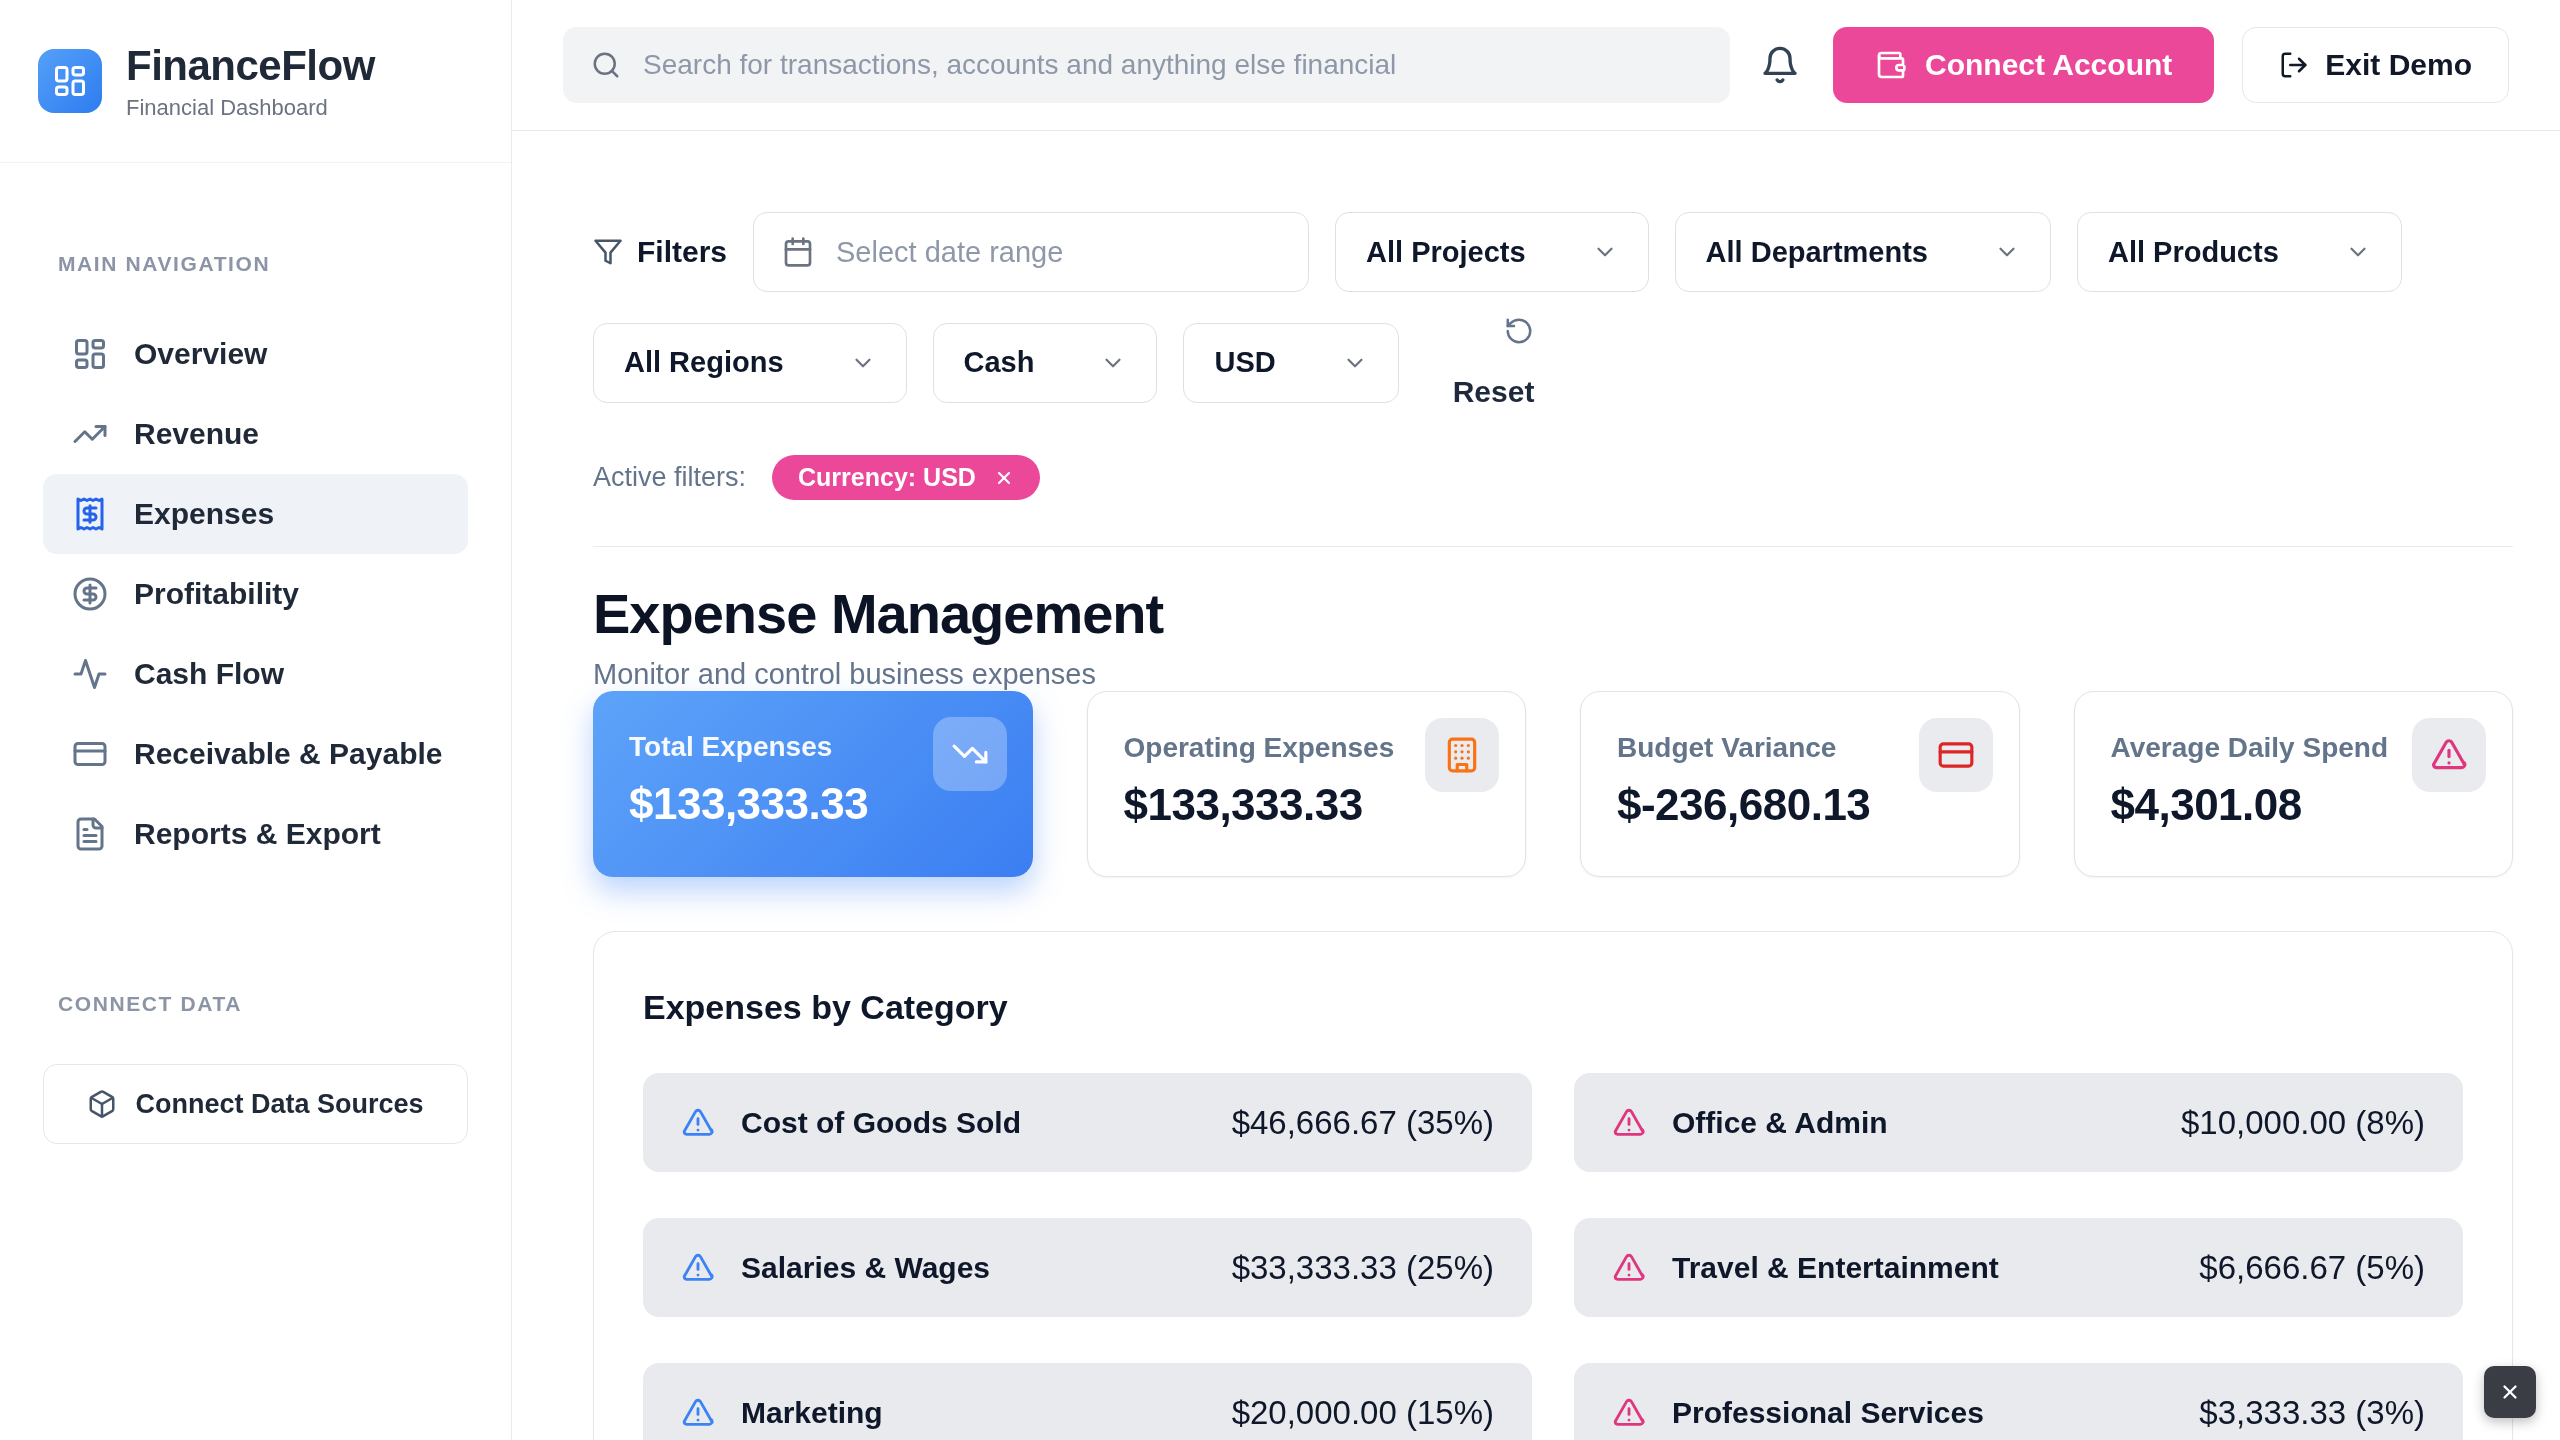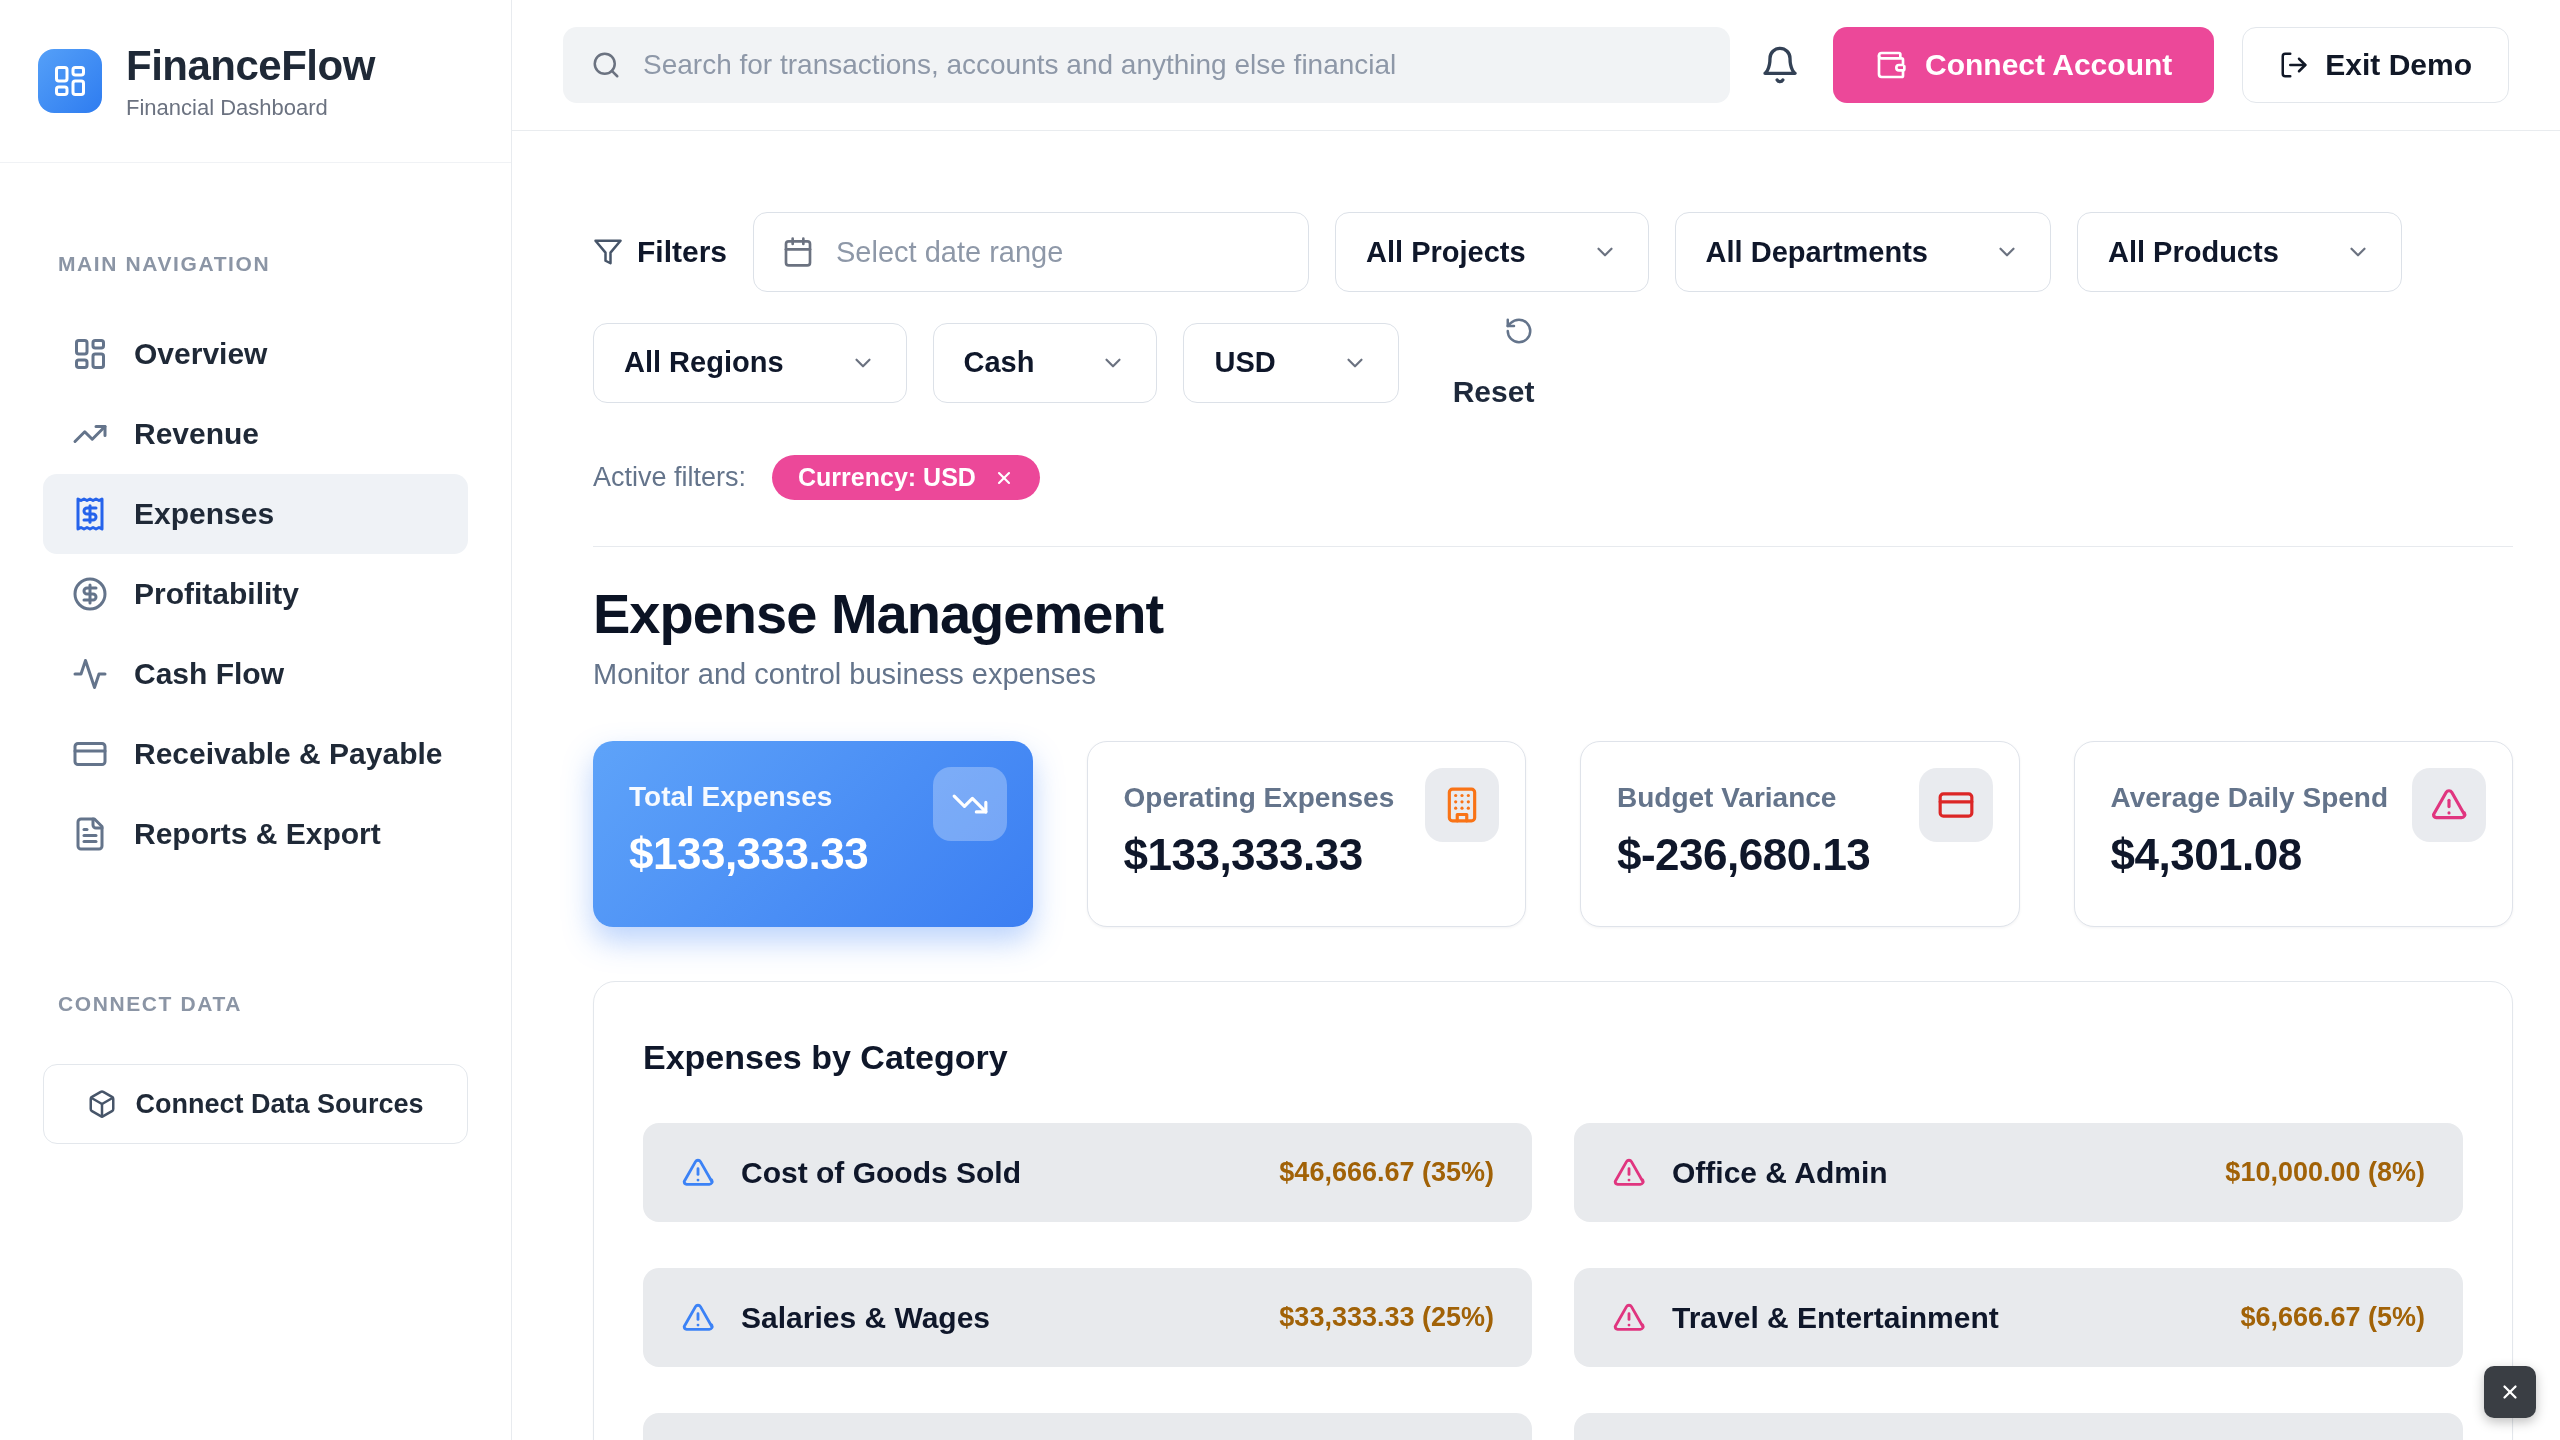--- a/index.html
+++ b/index.html
@@ -91,21 +91,21 @@
   .chip { height:45px; background:#ec4899; border:none; border-radius:999px; color:#fff;
     font-size:25px; font-weight:700; display:flex; align-items:center; gap:18px; padding:0 26px; }
   .chip .ic { display:flex; } .chip .ic svg { width:20px; height:20px; }
 
   .divider { margin-top:46px; height:1px; background:#e7eaee; }
 
   .page-title { margin-top:34px; font-size:56px; font-weight:800; color:#0b1324;
     letter-spacing:-1px; }
   .page-sub { margin-top:12px; font-size:29px; color:#64748b; }
 
-  .cards { margin-top:50px; display:grid; grid-template-columns:repeat(4,1fr); gap:54px; }
+  .cards { display:grid; grid-template-columns:repeat(4,1fr); gap:54px; }
   .metric-card { position:relative; height:186px; border-radius:20px; background:#fff;
     border:1px solid #dfe3ea; padding:40px 36px; box-shadow:0 1px 3px rgba(16,24,40,.05); }
   .m-label { font-size:28px; font-weight:600; color:#64748b; white-space:nowrap; }
   .m-value { margin-top:16px; font-size:44px; font-weight:700; color:#0f172a;
     letter-spacing:-0.5px; white-space:nowrap; }
   .m-icon { position:absolute; top:26px; right:26px; width:74px; height:74px; border-radius:18px;
     background:#e9ebef; display:flex; align-items:center; justify-content:center; }
   .m-icon svg { width:38px; height:38px; }
   .metric-card.primary { background:linear-gradient(135deg,#5ea3f9,#3b7ef2); border:none;
     box-shadow:0 14px 30px rgba(59,130,246,.35); }
@@ -117,21 +117,21 @@
     padding:56px 49px; height:640px; box-shadow:0 1px 2px rgba(16,24,40,.03); }
   .panel-title { font-size:34px; font-weight:700; color:#0f172a; }
   .cat-grid { margin-top:46px; display:grid; grid-template-columns:1fr 1fr;
     column-gap:42px; row-gap:46px; }
   .cat-row { height:99px; background:#e8eaed; border-radius:16px; display:flex;
     align-items:center; padding:0 38px; }
   .cat-icon { display:flex; flex:none; }
   .cat-icon svg { width:34px; height:34px; }
   .cat-name { margin-left:26px; font-size:30px; font-weight:700; color:#0f172a;
     white-space:nowrap; }
-  .cat-value { margin-left:auto; font-size:27px; font-weight:700; color:#a16207;
+  .cat-value { margin-left:auto; font-size:33px; font-weight:400; color:#0f172a;
     white-space:nowrap; }
 
   .close-fab { position:fixed; right:24px; bottom:22px; width:52px; height:52px;
     border-radius:10px; background:#3a3e44; color:#fff; border:none;
     display:flex; align-items:center; justify-content:center;
     box-shadow:0 4px 12px rgba(0,0,0,.25); }
   .close-fab svg { width:22px; height:22px; }
 </style>
 </head>
 <body>

